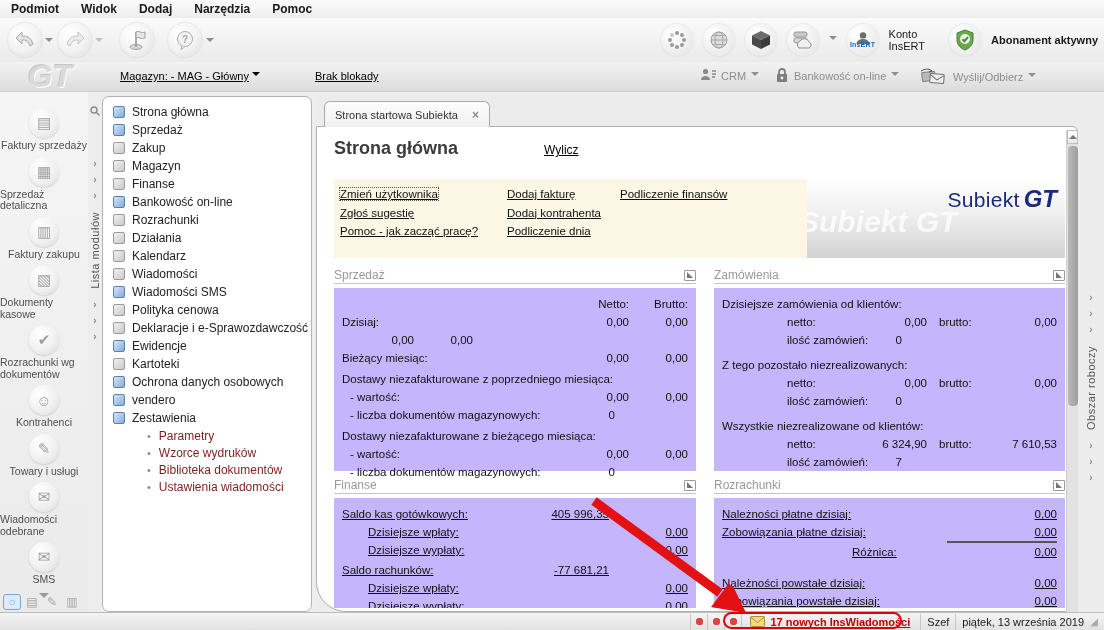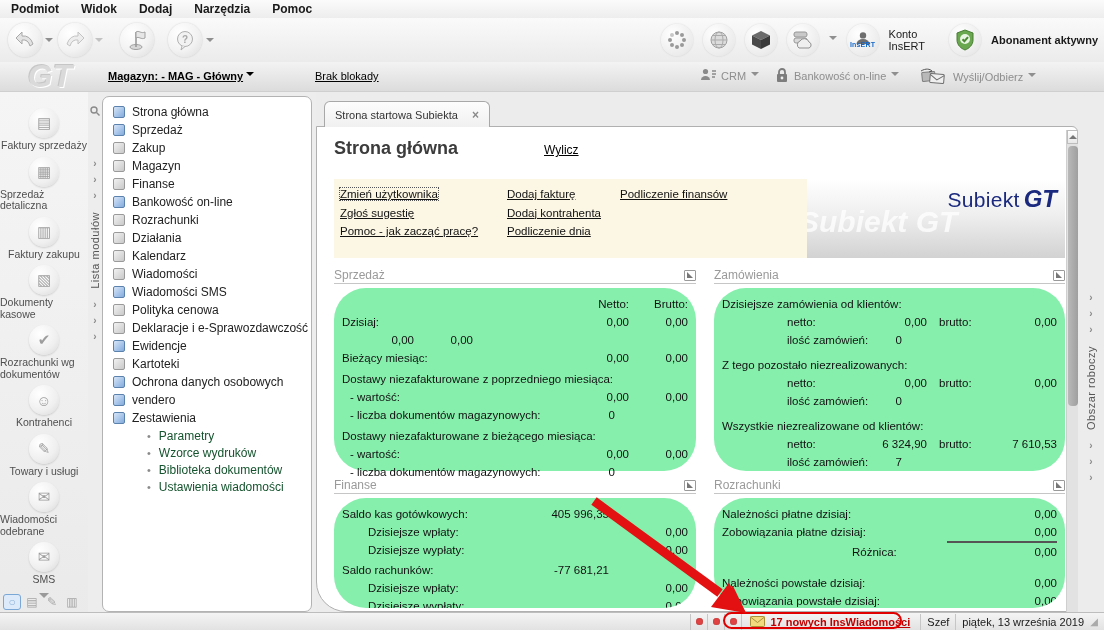--- a/index.html
+++ b/index.html
@@ -67,21 +67,21 @@
   .chev { color:#8a8a8a; font-size:10px; line-height:16px; cursor:pointer; font-weight:bold; }
   .vlabel { writing-mode:vertical-rl; transform:rotate(180deg); font-size:11px; color:#555; margin:8px 0; letter-spacing:.5px; }
 
   
   .modpanel { position:absolute; left:102px; top:96px; width:210px; height:516px;
     background:#fff; border:1px solid #b3b3b3; border-radius:7px; padding:6px 0 0 0; overflow:hidden; }
   .mod-item { display:flex; align-items:center; height:18px; padding-left:10px; font-size:12px; color:#222; cursor:pointer; white-space:nowrap; }
   .mod-ic { width:12px; height:12px; border:1px solid #9a9a9a; border-radius:2px; margin-right:7px; flex:0 0 12px;
     background:linear-gradient(135deg,#f2f2f2,#c9c9c9); }
   .mod-ic.t-blue { background:linear-gradient(135deg,#d7e6f8,#82abdc); border-color:#5b82ad; }
-  .mod-sub { display:flex; align-items:center; height:17px; padding-left:44px; font-size:12px; color:#14532d; cursor:pointer; }
+  .mod-sub { display:flex; align-items:center; height:17px; padding-left:44px; font-size:12px; color:#7f1d1d; cursor:pointer; }
   .mod-sub::before { content:"•"; color:#8a8a8a; margin-right:8px; font-size:11px; }
 
   
   .workspace { position:absolute; left:316px; top:92px; width:788px; height:520px; background:#ececec; }
   .tab { position:absolute; left:8px; top:9px; height:26px; padding:0 10px; display:flex; align-items:center; gap:14px;
     background:linear-gradient(#fdfdfd,#f0f0f0); border:1px solid #a8a8a8; border-bottom:none;
     border-radius:6px 6px 0 0; font-size:11px; color:#333; cursor:pointer; z-index:2; }
   .tab-close { color:#8a8a8a; font-size:12px; font-weight:bold; cursor:pointer; }
   .content { position:absolute; left:0; top:34px; width:762px; height:486px; background:#fff;
     border:1px solid #b0b0b0; border-radius:0 6px 0 30px; overflow:hidden; }
@@ -105,23 +105,23 @@
   .panel { position:absolute; }
   .p-sprzedaz   { left:0;   top:0;    width:362px; }
   .p-zamowienia { left:380px; top:0;  right:0; }
   .p-finanse    { left:0;   top:210px; width:362px; }
   .p-rozrach    { left:380px; top:210px; right:0; }
   .panel-h { height:17px; display:flex; align-items:center; justify-content:space-between;
     border-bottom:1px solid #c6c6c6; }
   .panel-title { font-size:12px; color:#9a9a9a; }
   .pexp { width:12px; height:11px; border:1px solid #9a9a9a; background:#fff; position:relative; cursor:pointer; border-radius:1px; }
   .pexp::after { content:""; position:absolute; left:2px; bottom:2px; border:3px solid transparent; border-bottom-color:#777; border-left-color:#777; }
-  .panel-b { background:#86efac; margin-top:4px; padding:7px 8px 0 8px; font-size:11.5px; line-height:18px; color:#111;border-radius:32px; }
+  .panel-b { background:#c4b5fd; margin-top:4px; padding:7px 8px 0 8px; font-size:11.5px; line-height:18px; color:#111; }
   .p-sprzedaz .panel-b, .p-zamowienia .panel-b { height:183px; }
-  .p-finanse .panel-b, .p-rozrach .panel-b { height:110px; overflow:hidden; }
+  .p-finanse .panel-b, .p-rozrach .panel-b { height:110px; overflow:hidden;text-decoration:underline; }
 
   .row { display:flex; }
   .lab { flex:1; }
   .num { text-align:right; white-space:nowrap; }
   
   .c-netto { width:72px; } .c-brutto { width:59px; }
   .grp-title { margin-top:3px; }
   .ind { padding-left:8px; }
   
   .z-sp { width:65px; } .z-lab { width:85px; } .z-val { width:55px; text-align:right; }
@@ -253,21 +253,21 @@
           <path d="M11 1 L19 4 V11 C19 16 15 19.5 11 21 C7 19.5 3 16 3 11 V4 Z" fill="#6aa84f" stroke="#477c32"></path>
           <circle cx="11" cy="10" r="5" fill="#e9f5e3"></circle>
           <path d="M8.5 10.2 L10.4 12.2 L14 8.2" fill="none" stroke="#4b8a33" stroke-width="2"></path>
         </svg>
     </span>
     <span class="tb-label" style="font-weight:600">Abonament aktywny</span>
   </div>
 </div>
 
 <div class="magbar">
-  <span class="maglink" style="left:108px; font-weight:bold"><span>Magazyn: - MAG - Główny</span><span class="mag-dd"></span></span>
+  <span class="maglink" style="left:120px; font-weight:normal"><span>Magazyn: - MAG - Główny</span><span class="mag-dd"></span></span>
   <span class="maglink" style="left:315px">Brak blokady</span>
 
   <div class="ctx-group" style="left:700px">
     <svg class="ic" width="16" height="16" viewBox="0 0 16 16">
         <circle cx="5.5" cy="3.5" r="2.6" fill="#8a8a8a"></circle>
         <path d="M1 12 a4.5 4 0 0 1 9 0 Z" fill="#8a8a8a"></path>
         <path d="M12 3 H16 M12 6 H16 M12 9 H15" stroke="#8a8a8a" stroke-width="1.6"></path>
       </svg>
     <span>CRM</span>
     <span class="dd"></span>

